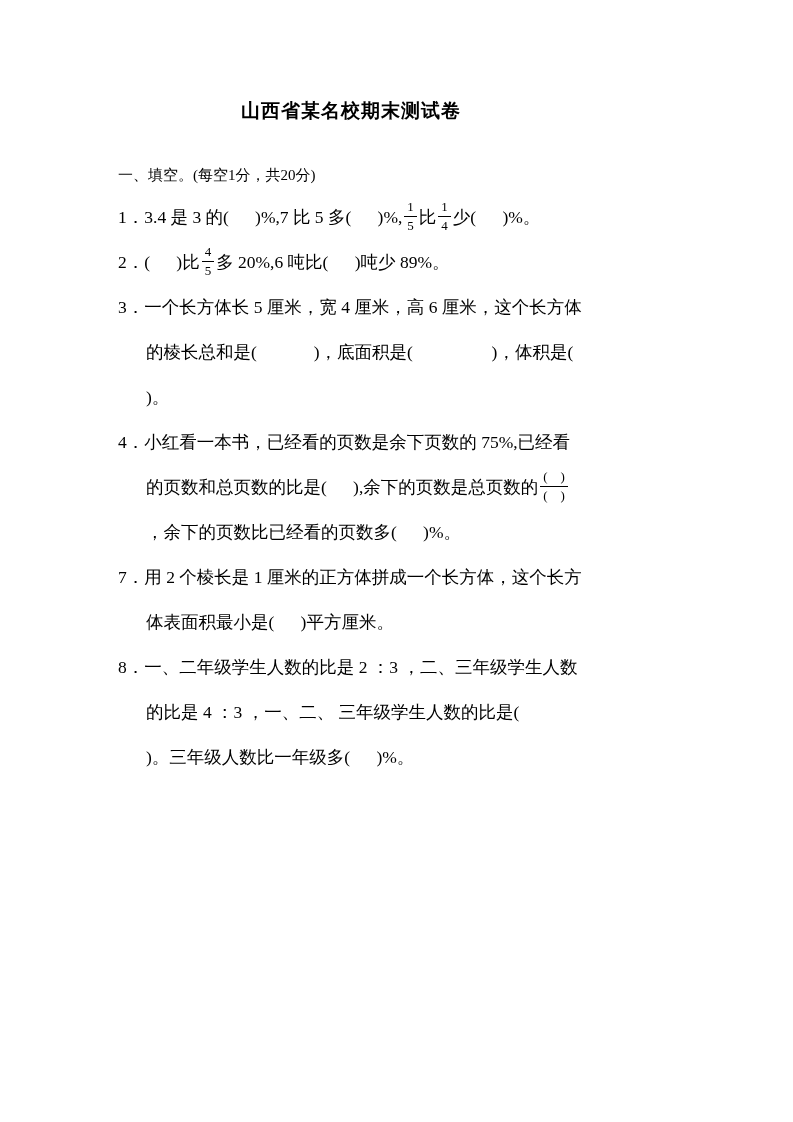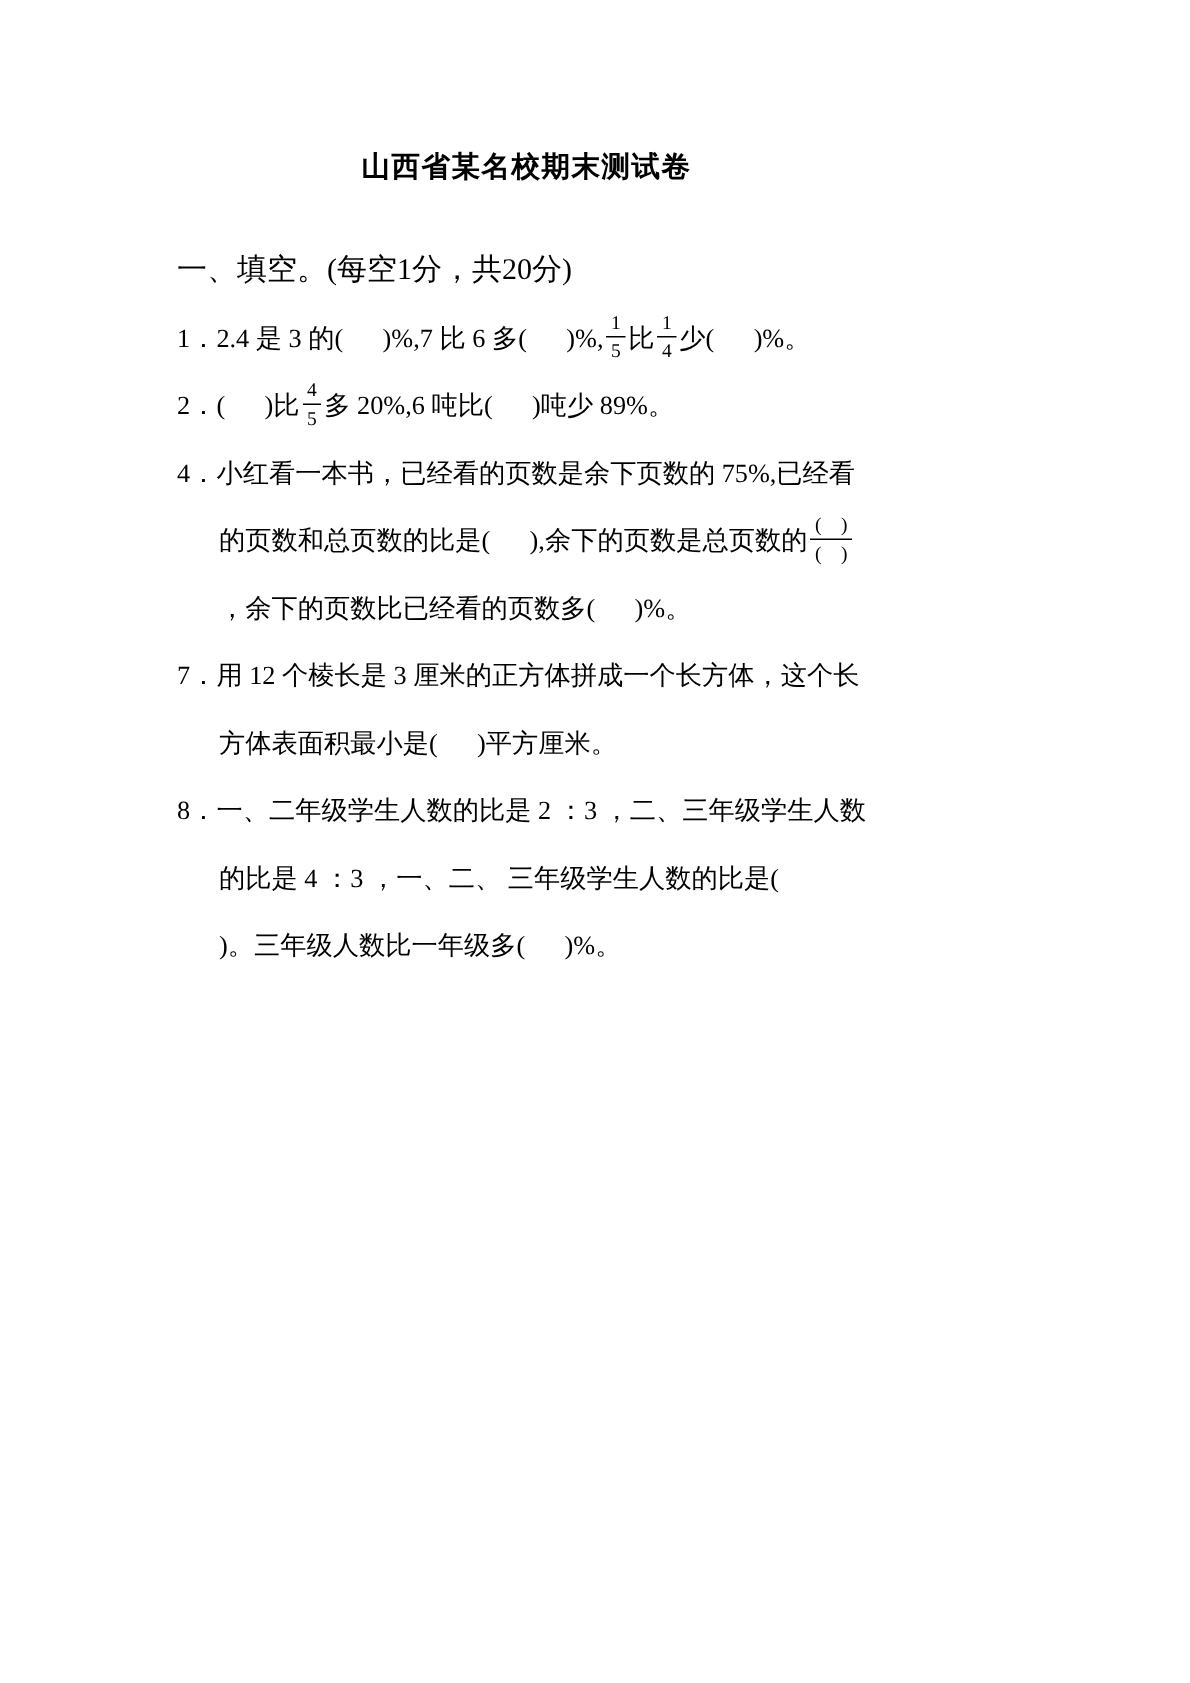--- a/index.html
+++ b/index.html
@@ -17,21 +17,21 @@
     padding: 98px 115px 30px 118px;
   }
   .title {
     text-align: center;
     font-size: 19px;
     font-weight: bold;
     letter-spacing: 1px;
     margin-bottom: 42px;
   }
   .section-heading {
-    font-size: 20px;
+    font-size: 15px;
     margin-bottom: 10px;
     white-space: pre-wrap;
   }
   .question {
     font-size: 17.5px;
     line-height: 45px;
     padding-left: 28px;
     text-indent: -28px;
     white-space: pre-wrap;
   }
@@ -63,26 +63,27 @@
 </style>
 </head>
 <body>
 
 <div class="page">
 
   <h1 class="title">山西省某名校期末测试卷</h1>
 
   <div class="section-heading">一、填空。(每空1分，共20分)</div>
 
-  <div class="question"><span class="qnum">1．</span><span class="t">2.4 是 3 的(      )%,7 比 6 多(      )%,</span><span class="frac"><span class="num">1</span><span class="den">5</span></span><span class="t">比</span><span class="frac"><span class="num">1</span><span class="den">4</span></span><span class="t">少(      )%。</span></div>
+  <div class="question"><span class="qnum">1．</span><span class="t">3.4 是 3 的(      )%,7 比 5 多(      )%,</span><span class="frac"><span class="num">1</span><span class="den">5</span></span><span class="t">比</span><span class="frac"><span class="num">1</span><span class="den">4</span></span><span class="t">少(      )%。</span></div>
 
   <div class="question"><span class="qnum">2．</span><span class="t">(      )比</span><span class="frac"><span class="num">4</span><span class="den">5</span></span><span class="t">多 20%,6 吨比(      )吨少 89%。</span></div>
 
+  <div class="question"><span class="qnum">3．</span><span class="t">一个长方体长 5 厘米，宽 4 厘米，高 6 厘米，这个长方体的棱长总和是(             )，底面积是(                  )，体积是(             )。</span></div>
 
   <div class="question"><span class="qnum">4．</span><span class="t">小红看一本书，已经看的页数是余下页数的 75%,已经看的页数和总页数的比是(      ),余下的页数是总页数的</span><span class="frac"><span class="num">(　)</span><span class="den">(　)</span></span><span class="t">，余下的页数比已经看的页数多(      )%。</span></div>
 
 
 
-  <div class="question"><span class="qnum">7．</span><span class="t">用 12 个棱长是 3 厘米的正方体拼成一个长方体，这个长方体表面积最小是(      )平方厘米。</span></div>
+  <div class="question"><span class="qnum">7．</span><span class="t">用 2 个棱长是 1 厘米的正方体拼成一个长方体，这个长方体表面积最小是(      )平方厘米。</span></div>
 
   <div class="question"><span class="qnum">8．</span><span class="t">一、二年级学生人数的比是 2 ：3 ，二、三年级学生人数的比是 4 ：3 ，一、二、 三年级学生人数的比是(            )。三年级人数比一年级多(      )%。</span></div>
 
 </div>
 
 </body></html>

